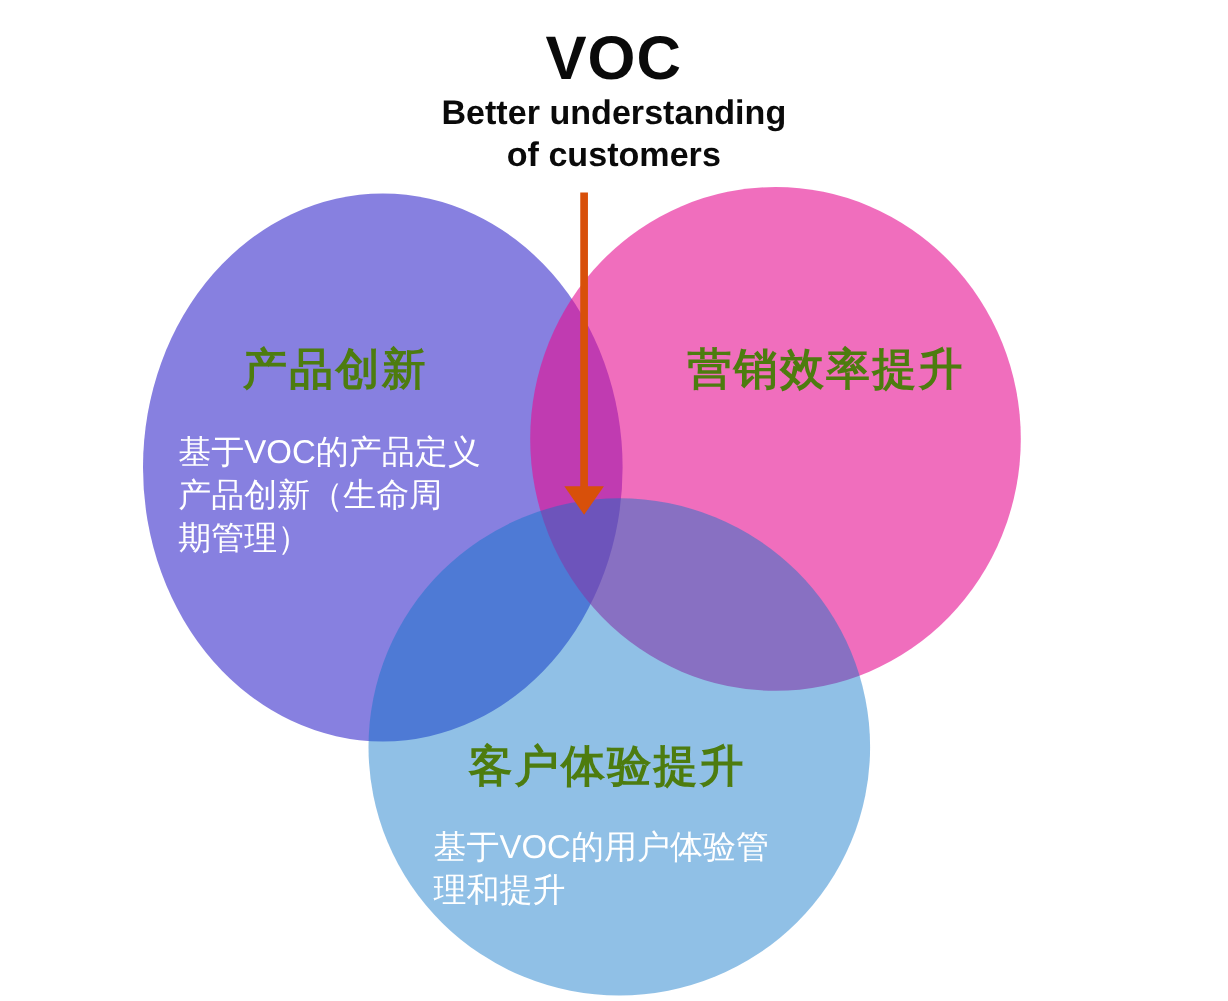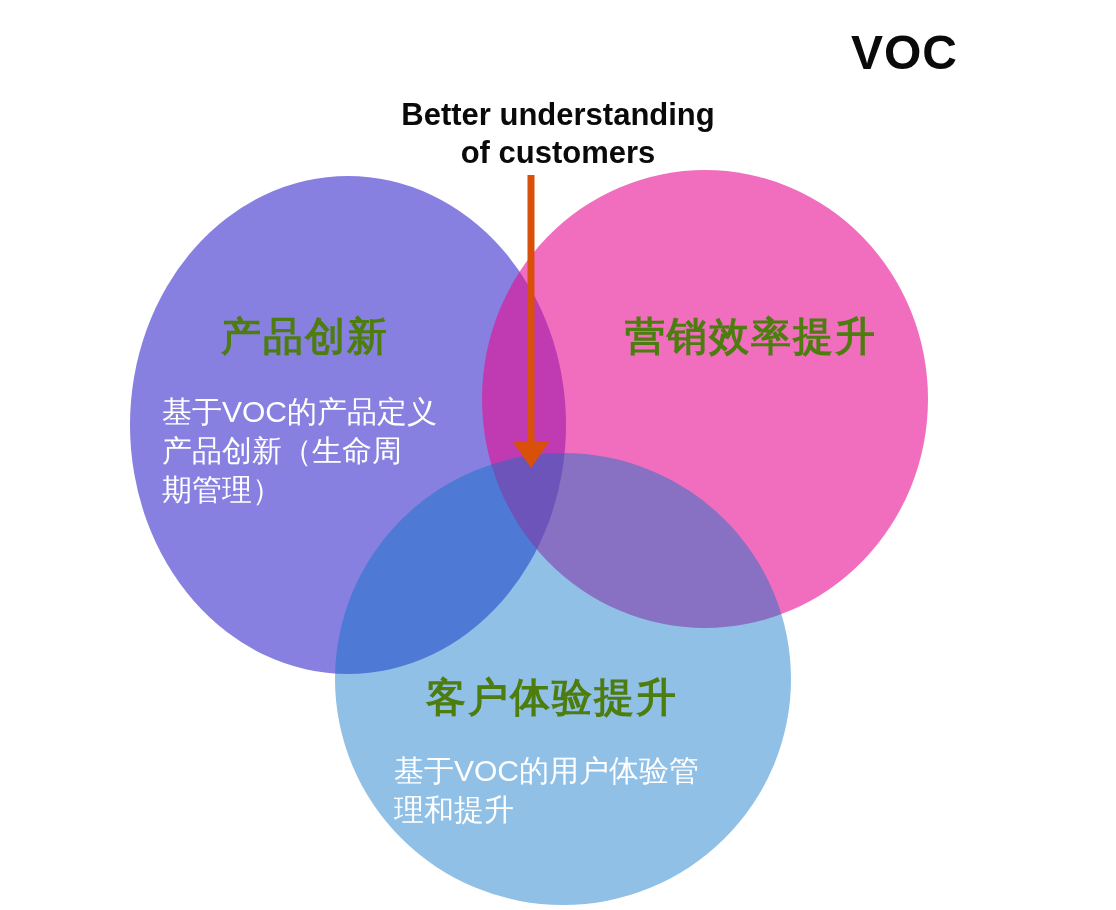--- a/index.html
+++ b/index.html
@@ -25,32 +25,31 @@
   }
   .title-block {
     position: absolute;
     left: 158px;
     top: 24px;
     width: 800px;
     text-align: center;
     color: #0a0a0a;
   }
   .voc-title {
-    font-size: 48px;
+    font-size: 56px;
     line-height: 58px;
     font-weight: 700;
     letter-spacing: 1px;
-    text-align: right;
   }
   .voc-subtitle {
     font-size: 31px;
     line-height: 38px;
     font-weight: 600;
     white-space: pre-line;
-    margin-top: 14px;
+    margin-top: 2px;
   }
   .lbl-title {
     position: absolute;
     color: #4d7c0f;
     font-weight: 700;
     font-size: 40px;
     line-height: 46px;
     letter-spacing: 2px;
     white-space: nowrap;
   }

